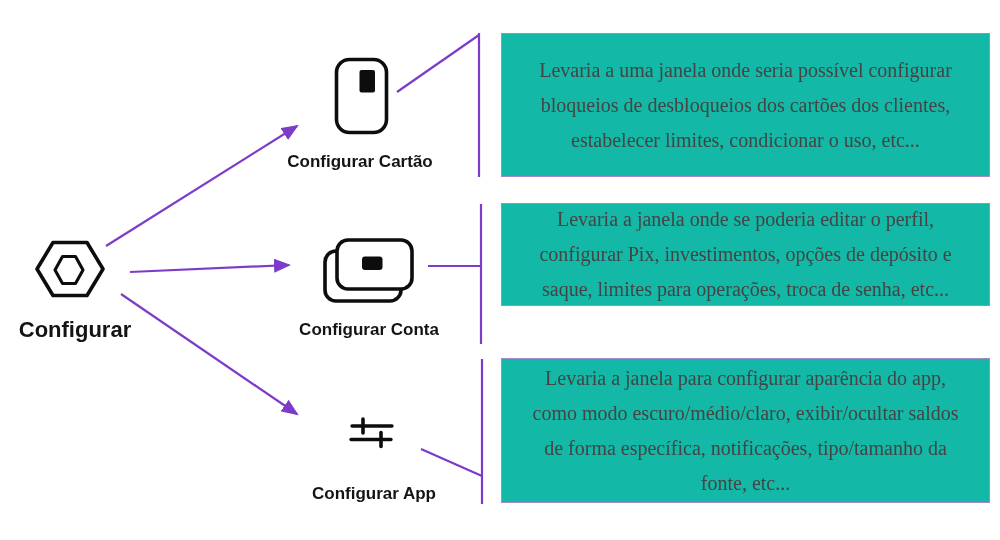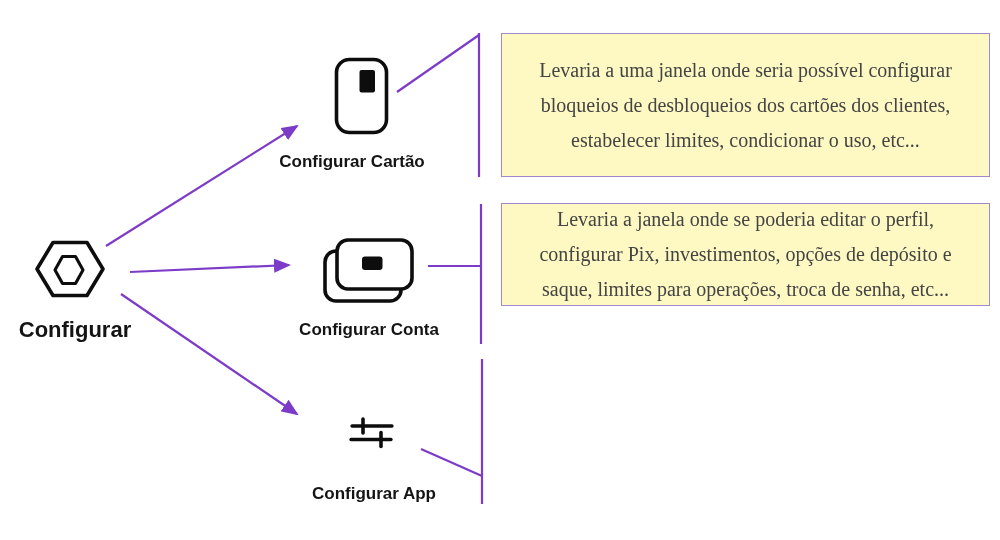--- a/index.html
+++ b/index.html
@@ -19,21 +19,21 @@
   .arrowhead{fill:var(--connector);}
   .icon-shape{stroke:var(--icon-stroke);fill:none;stroke-width:3.6;stroke-linejoin:round;stroke-linecap:round;}
   .icon-shape.filled{fill:var(--icon-stroke);stroke:none;}
   .icon-shape.white{fill:#ffffff;}
   .node-label{
     position:absolute;transform:translateX(-50%);white-space:nowrap;
     font-weight:bold;font-size:17px;color:var(--label-text);letter-spacing:0px;
   }
   .desc-box{
     position:absolute;box-sizing:border-box;width:489px;
-    border:1.6px solid var(--box-border);background:#fef9c3;
+    border:1.6px solid var(--box-border);background:#14b8a6;
     display:flex;align-items:center;justify-content:center;
     padding:0 24px;
   }
   .desc-text{
     font-family:"Liberation Serif",serif;font-size:20px;line-height:35px;
     color:var(--body-text);text-align:center;margin:0;
   }
 </style>
 </head>
 <body>
@@ -78,26 +78,29 @@
 
     <g>
       <line class="icon-shape" style="stroke-width:3.3" x1="352" y1="426" x2="392" y2="426"></line>
       <line class="icon-shape" x1="363" y1="419" x2="363" y2="433"></line>
       <line class="icon-shape" style="stroke-width:3.3" x1="351" y1="439.5" x2="391" y2="439.5"></line>
       <line class="icon-shape" x1="381" y1="432.5" x2="381" y2="446.5"></line>
     </g>
   </svg>
 
   <div class="node-label" style="left:75px;top:317px;font-size:22px;">Configurar</div>
-  <div class="node-label" style="left:352px;top:152px;">Configurar Cartão</div>
+  <div class="node-label" style="left:360px;top:152px;">Configurar Cartão</div>
   <div class="node-label" style="left:374px;top:484px;">Configurar App</div>
   <div class="node-label" style="left:369px;top:320px;">Configurar Conta</div>
 
   <div class="desc-box" style="left:501px;top:33px;height:144px;">
     <p class="desc-text">Levaria a uma janela onde seria possível configurar bloqueios de desbloqueios dos cartões dos clientes, estabelecer limites, condicionar o uso, etc...</p>
   </div>
 
   <div class="desc-box" style="left:501px;top:203px;height:103px;">
     <p class="desc-text">Levaria a janela onde se poderia editar o perfil, configurar Pix, investimentos, opções de depósito e saque, limites para operações, troca de senha, etc...</p>
   </div>
 
+  <div class="desc-box" style="left:501px;top:358px;height:145px;">
+    <p class="desc-text">Levaria a janela para configurar aparência do app, como modo escuro/médio/claro, exibir/ocultar saldos de forma específica, notificações, tipo/tamanho da fonte, etc...</p>
+  </div>
 
 </div>
 
 </body></html>

